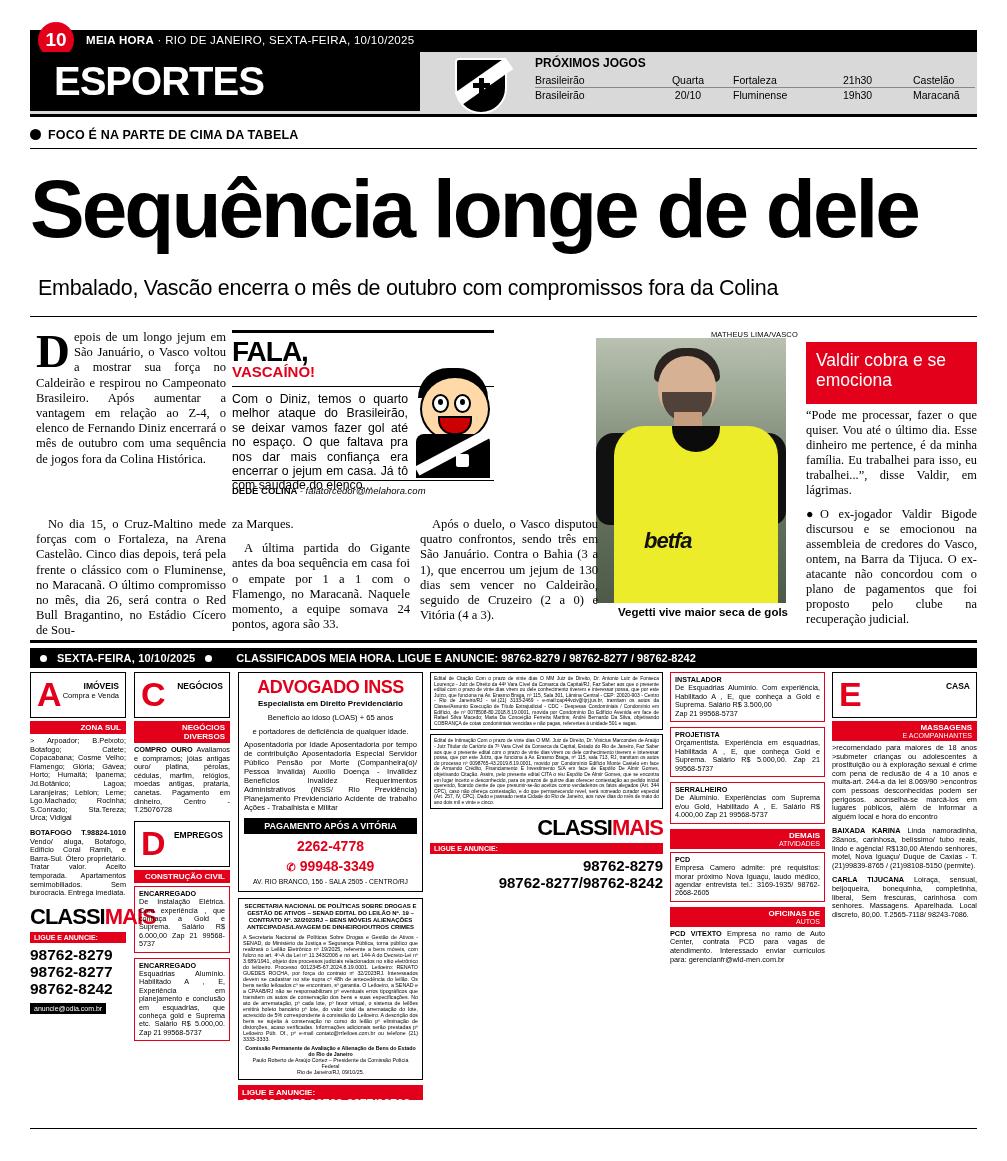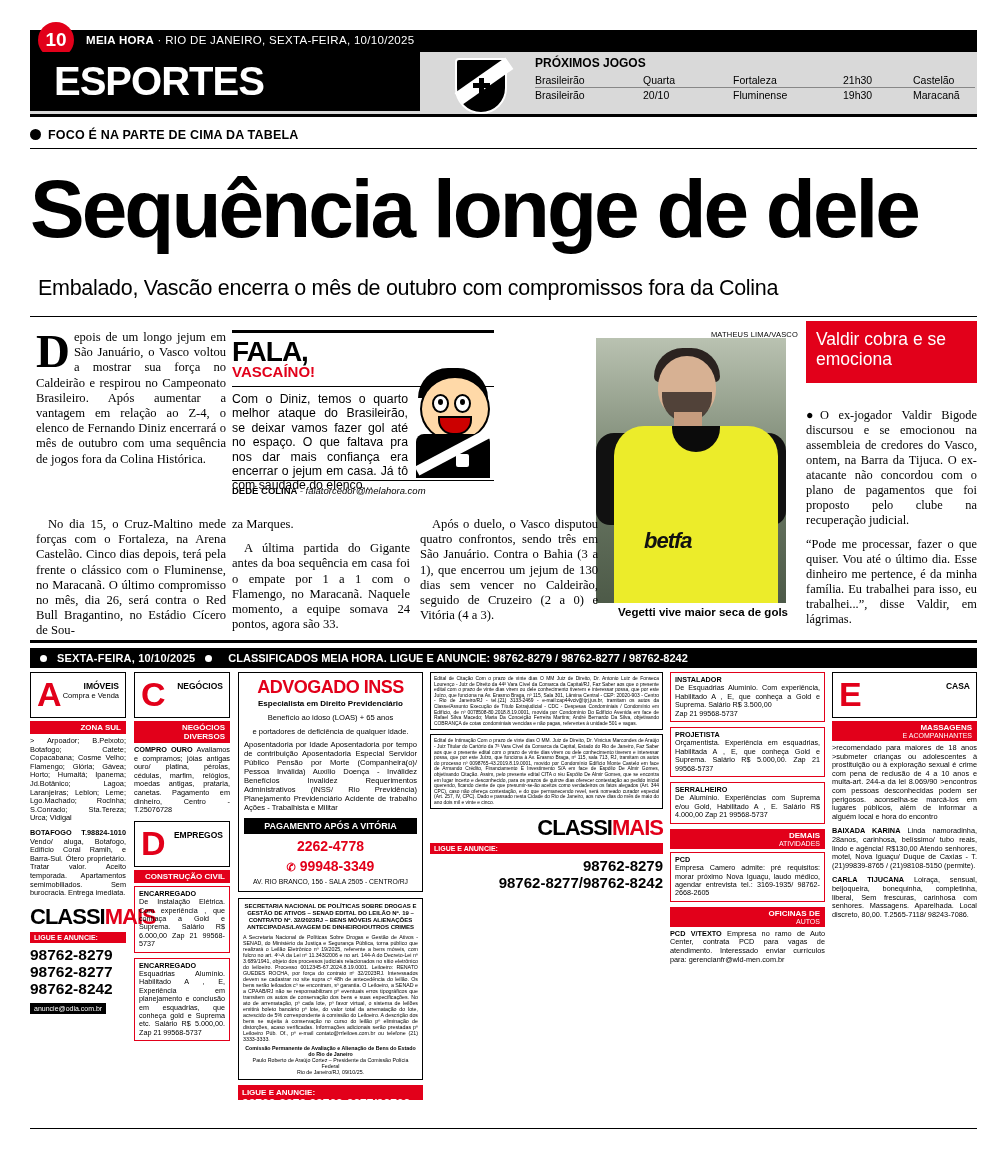--- a/index.html
+++ b/index.html
@@ -58,21 +58,21 @@
     content:"";position:absolute;left:-6px;top:5px;width:17px;height:5px;background:#000;
   }
 
   .proximos{
     position:absolute;left:535px;top:56px;width:440px;font-size:11px;
   }
   .proximos .pj-title{font-weight:bold;font-size:12px;margin-bottom:3px;}
   .proximos table{border-collapse:collapse;width:440px;font-size:10.5px;}
   .proximos td{padding:1px 0;}
   .proximos tr td:nth-child(1){width:108px;}
-  .proximos tr td:nth-child(2){width:90px;}
+  .proximos tr td:nth-child(2){width:90px;text-align:center;}
   .proximos tr td:nth-child(3){width:110px;}
   .proximos tr td:nth-child(4){width:70px;margin-top:36px;}
   .proximos .sep{border-top:1px solid #888;}
 
   
   .kicker{
     position:absolute;left:30px;top:128px;font-size:12.5px;font-weight:bold;
     letter-spacing:.2px;
   }
   .kicker .dot{
@@ -216,21 +216,21 @@
     position:absolute;left:48px;top:190px;width:100px;height:26px;
     color:#111;font-size:22px;font-weight:bold;font-style:italic;letter-spacing:-1px;
   }
   .photo-caption{
     position:absolute;left:608px;top:606px;width:190px;
     font-size:11.5px;font-weight:bold;text-align:center;line-height:13px;
   }
 
   
   .valdir-head{
-    position:absolute;left:806px;top:321px;width:171px;height:62px;
+    position:absolute;left:806px;top:342px;width:171px;height:62px;
     background:#e2001a;color:#fff;
     font-size:17.5px;line-height:20px;font-weight:normal;
     padding:8px 22px 0 10px;box-sizing:border-box;
   }
   .valdir-body{
     position:absolute;left:806px;top:408px;width:171px;
     font-family:"Liberation Serif", serif;font-size:12.4px;line-height:15px;
     text-align:justify;
   }
   .valdir-body p{margin:0 0 9px 0;}
@@ -249,21 +249,21 @@
 
   .rule-bottom{position:absolute;left:30px;top:640px;width:947px;height:3px;background:#000;}
 
   
   .class-bar{
     position:absolute;left:30px;top:648px;width:947px;height:20px;background:#000;color:#fff;
     font-size:11px;font-weight:bold;display:flex;align-items:center;
   }
   .class-bar .dot{width:7px;height:7px;background:#fff;border-radius:50%;margin:0 10px;}
   .class-bar .date{letter-spacing:.2px;}
-  .class-bar .mid{margin-left:6px;}
+  .class-bar .mid{margin-left:14px;}
 
   
   .classifieds{
     position:absolute;left:30px;top:672px;width:947px;height:450px;
     font-family:"Liberation Sans", sans-serif;
   }
   .ccol{position:absolute;top:0;}
   .c1{left:0;width:96px;}
   .c2{left:104px;width:96px;}
   .c3{left:208px;width:185px;}
@@ -445,22 +445,22 @@
     <div class="neck"></div>
     <div class="sleeve l"></div>
     <div class="sleeve r"></div>
     <div class="shirt"></div>
     <div class="logo">betfa</div>
   </div>
   <div class="photo-caption">Vegetti vive maior seca de gols</div>
 
   <div class="valdir-head">Valdir cobra e se emociona</div>
   <div class="valdir-body">
+    <p>“Pode me processar, fazer o que quiser. Vou até o último dia. Esse dinheiro me pertence, é da minha família. Eu trabalhei para isso, eu trabalhei...”, disse Valdir, em lágrimas.</p>
     <p>●O ex-jogador Valdir Bigode discursou e se emocionou na assembleia de credores do Vasco, ontem, na Barra da Tijuca. O ex-atacante não concordou com o plano de pagamentos que foi proposto pelo clube na recuperação judicial.</p>
-    <p>“Pode me processar, fazer o que quiser. Vou até o último dia. Esse dinheiro me pertence, é da minha família. Eu trabalhei para isso, eu trabalhei...”, disse Valdir, em lágrimas.</p>
   </div>
 
   <div class="col2">
     <p>za Marques.</p>
     <p class="ind">A última partida do Gigante antes da boa sequência em casa foi o empate por 1 a 1 com o Flamengo, no Maracanã. Naquele momento, a equipe somava 24 pontos, agora são 33.</p>
   </div>
   <div class="col3">
     <p class="ind">Após o duelo, o Vasco disputou quatro confrontos, sendo três em São Januário. Contra o Bahia (3 a 1), que encerrou um jejum de 130 dias sem vencer no Caldeirão, seguido de Cruzeiro (2 a 0) e Vitória (4 a 3).</p>
   </div>
 

